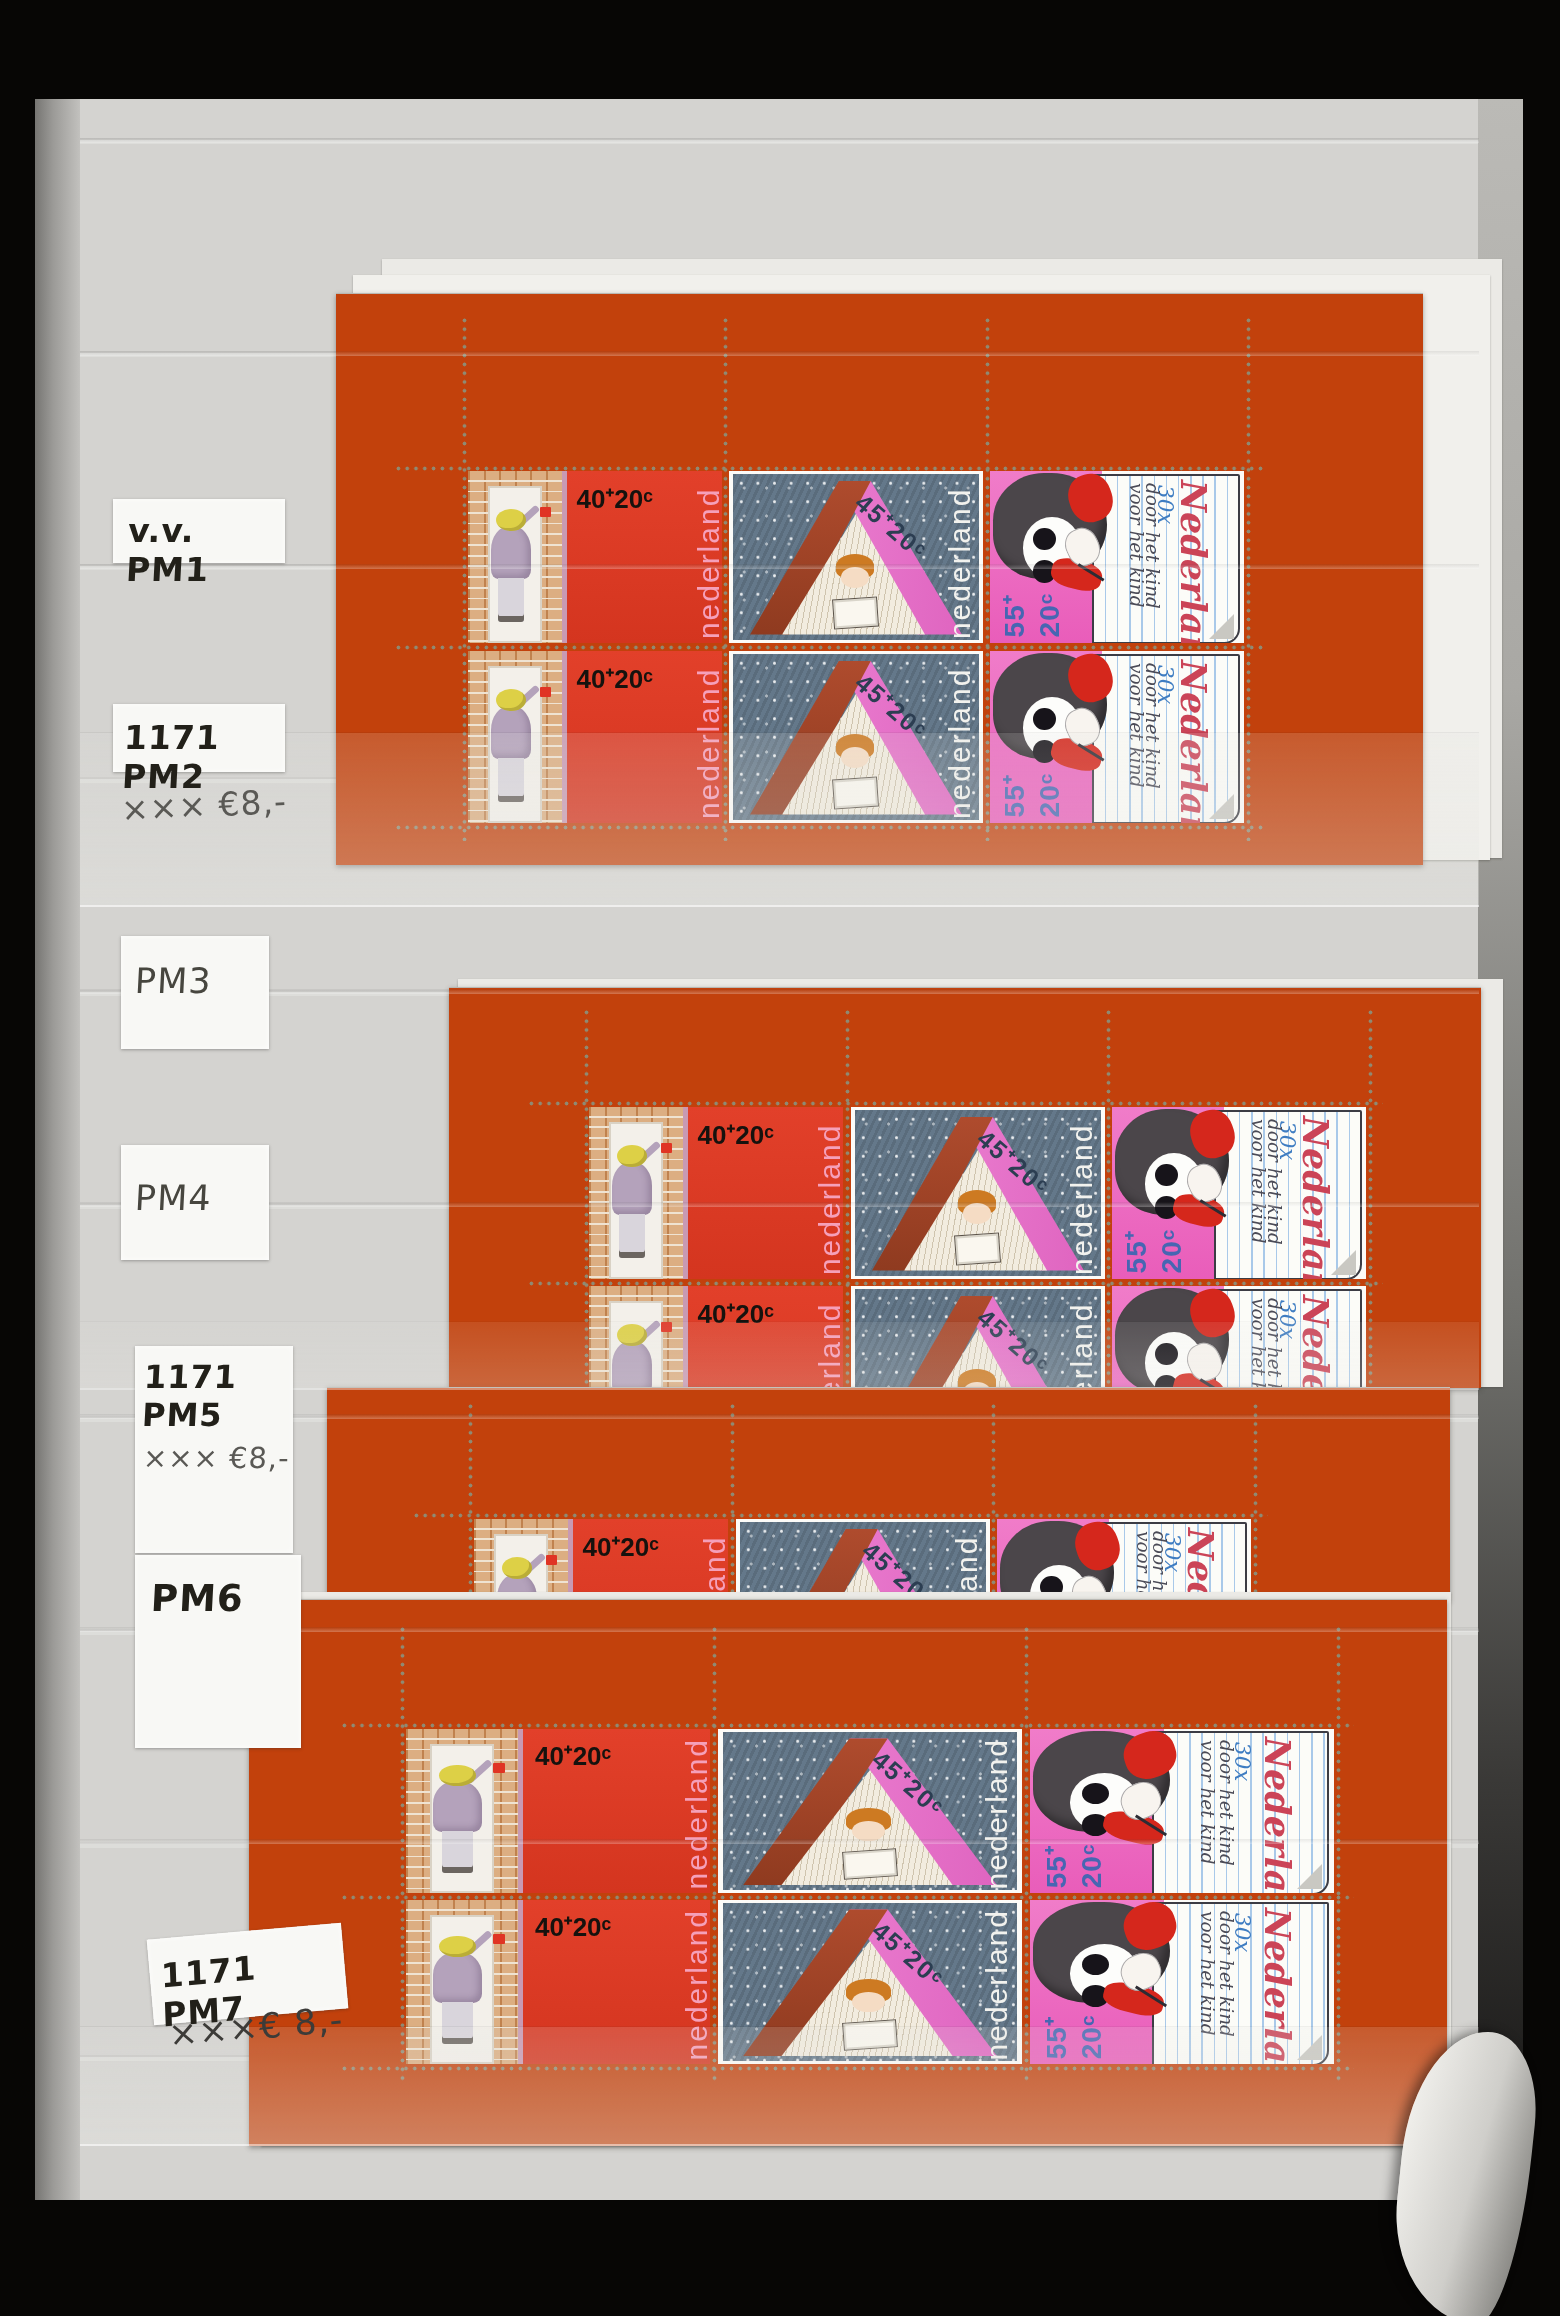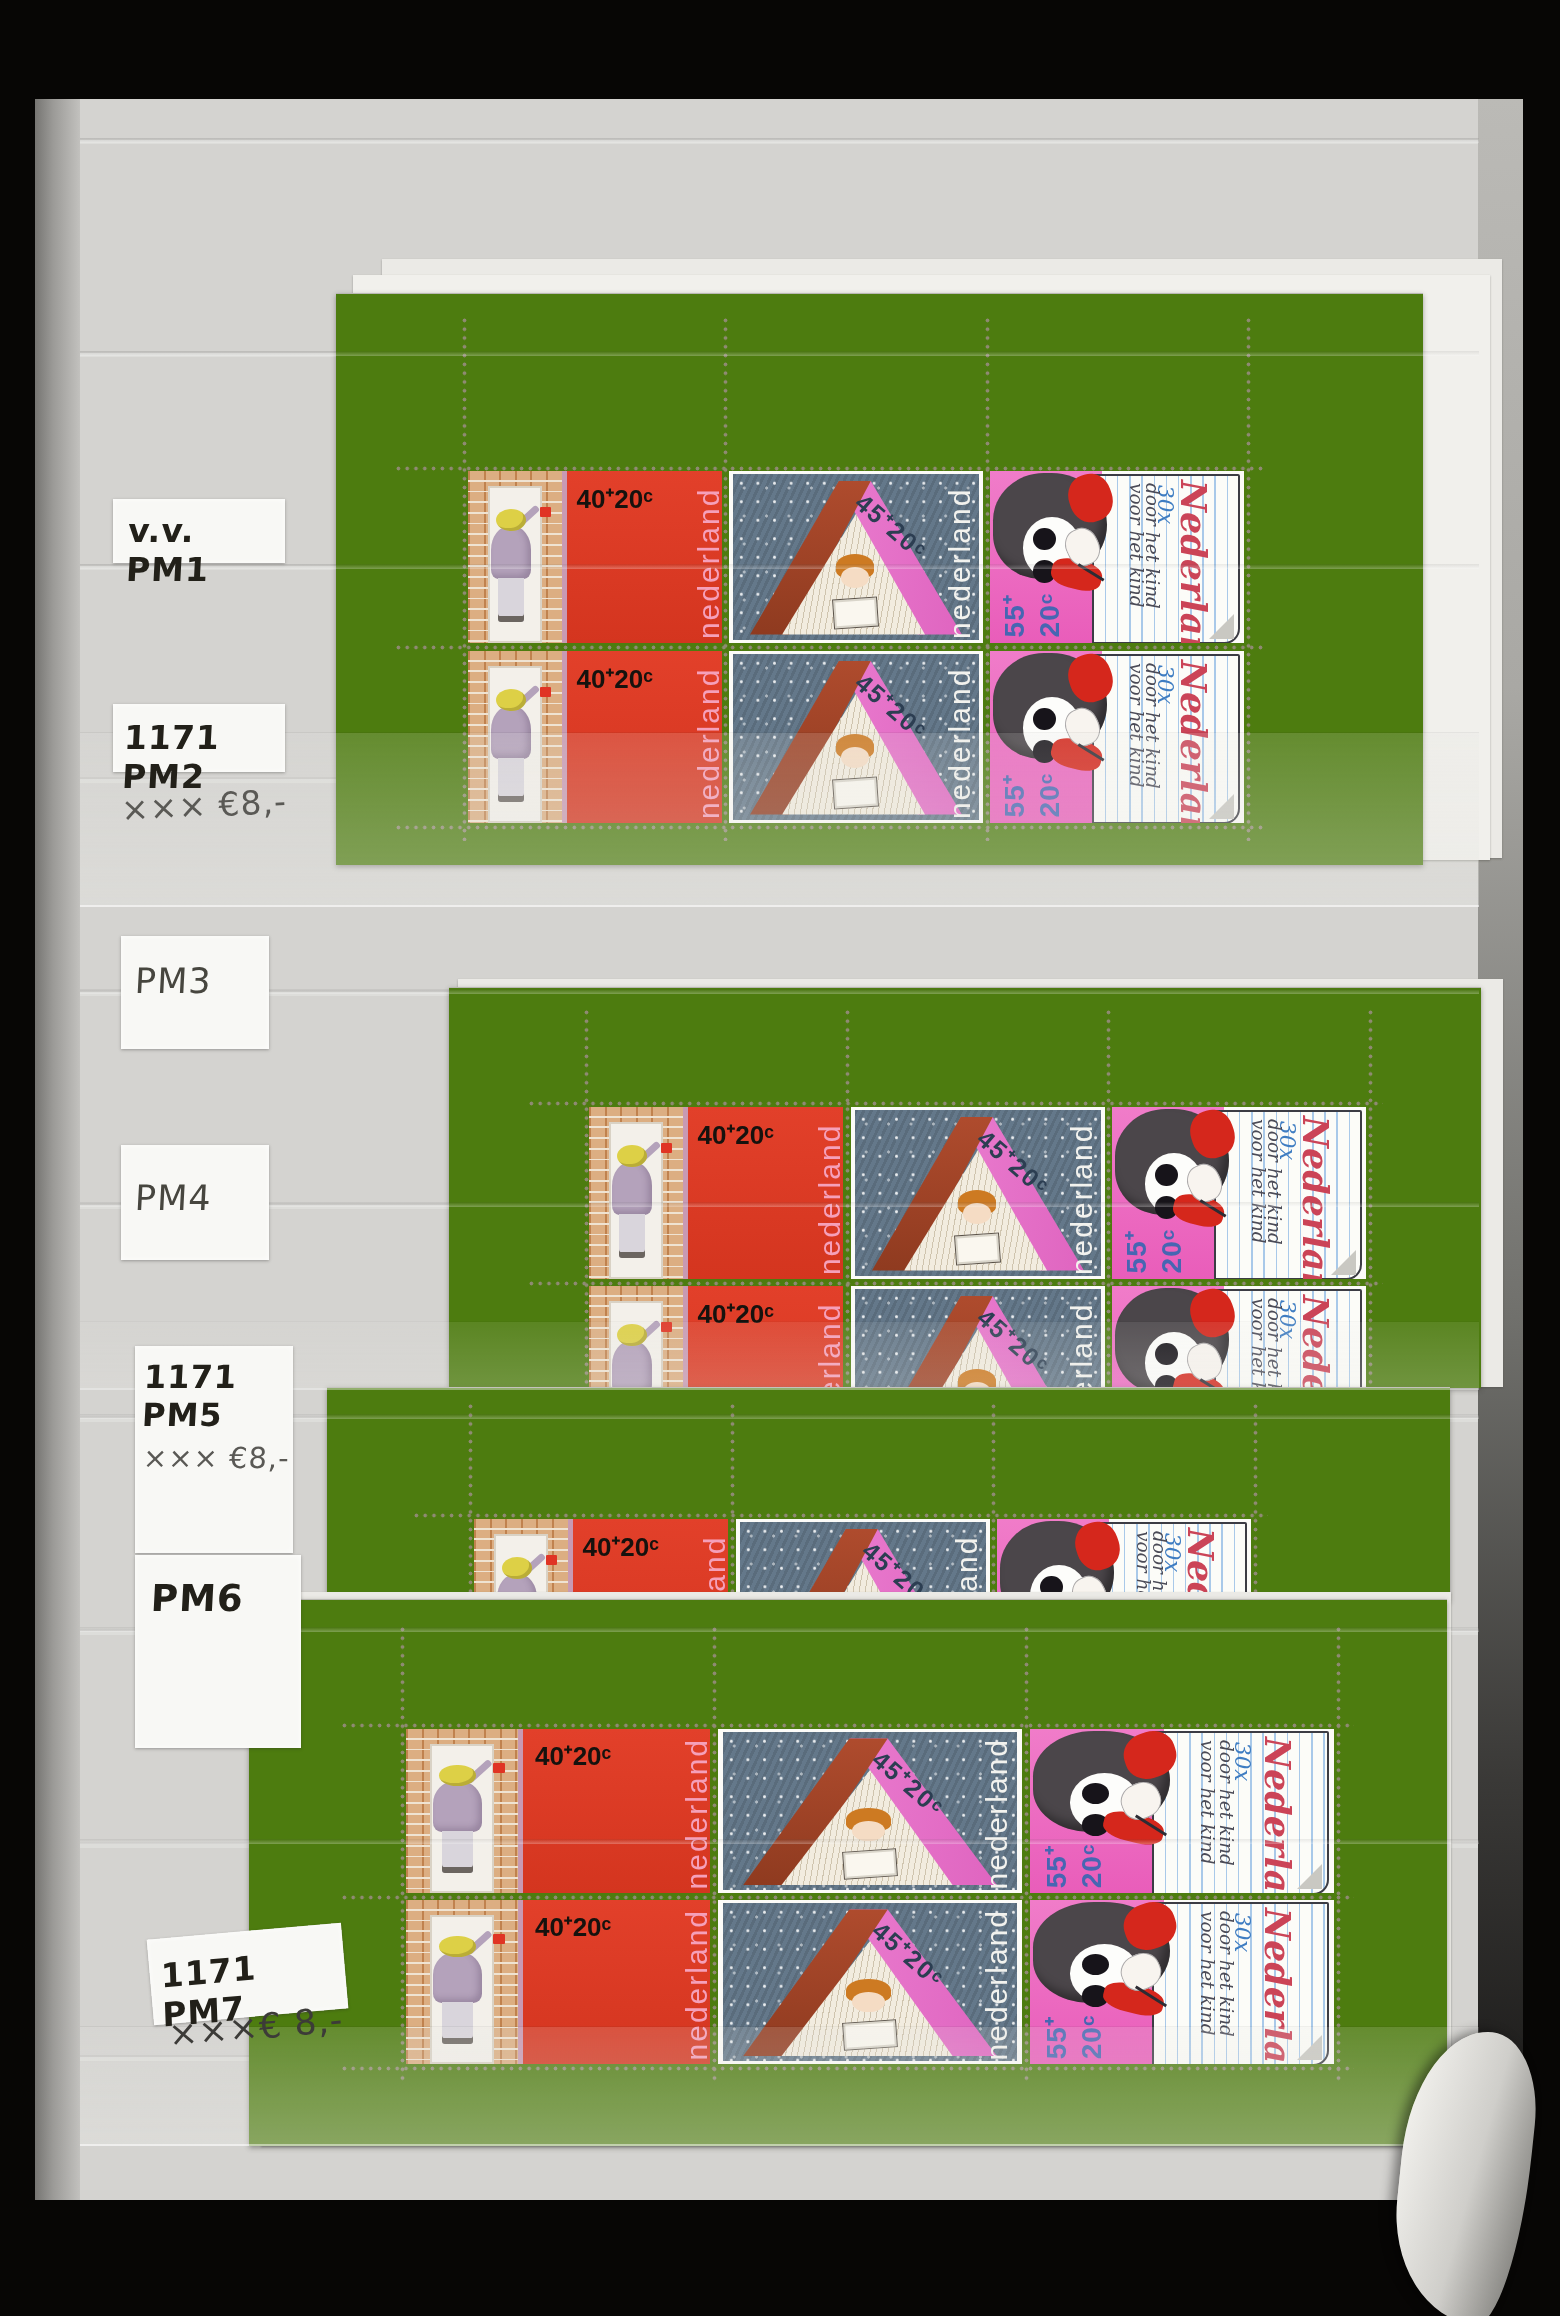--- a/index.html
+++ b/index.html
@@ -21,21 +21,21 @@
         border-radius:60% 40% 30% 70%/45% 30% 60% 40%;transform:rotate(6deg);
         box-shadow:-5.9px 0 11.7px rgba(0,0,0,.45);z-index:60;}
   .seam{position:absolute;left:80px;width:1399px;height:4.9px;z-index:40;
         background:linear-gradient(rgba(0,0,0,.07),rgba(255,255,255,.28));}
   .wash{position:absolute;left:80px;width:1399px;z-index:40;
         background:linear-gradient(rgba(224,224,220,.16),rgba(232,232,228,.38));
         border-bottom:2px solid rgba(255,255,255,.6);
         box-shadow:0 -1px 0 rgba(0,0,0,.05);}
   
   .sheet-back{position:absolute;box-shadow:0 1px 2px rgba(70,70,64,.4);}
-  .sheet{position:absolute;background:#4d7c0f;overflow:hidden;z-index:10;
+  .sheet{position:absolute;background:#c2410c;overflow:hidden;z-index:10;
          box-shadow:0 2px 4.9px rgba(55,55,50,.45);border-top:1px solid #b9b8b3;}
   .perf-v{position:absolute;width:6.8px;z-index:6;
           background-image:radial-gradient(circle,#8f8a73 1.6px,rgba(0,0,0,0) 2.2px);
           background-size:6.8px 8.8px;}
   .perf-h{position:absolute;height:6.8px;z-index:6;
           background-image:radial-gradient(circle,#8f8a73 1.6px,rgba(0,0,0,0) 2.2px);
           background-size:8.8px 6.8px;}
   .stamp{position:absolute;background:#fcfbf8;overflow:hidden;z-index:3;}
   
   .s40-brick{position:absolute;left:0;top:0;width:37%;height:100%;

